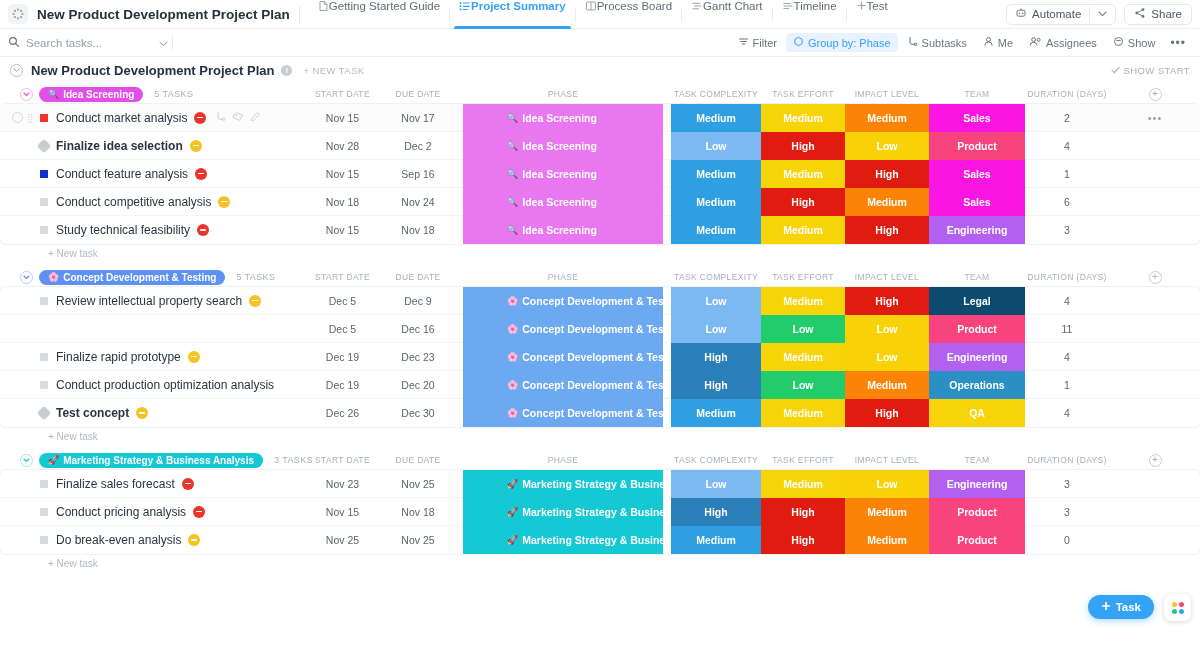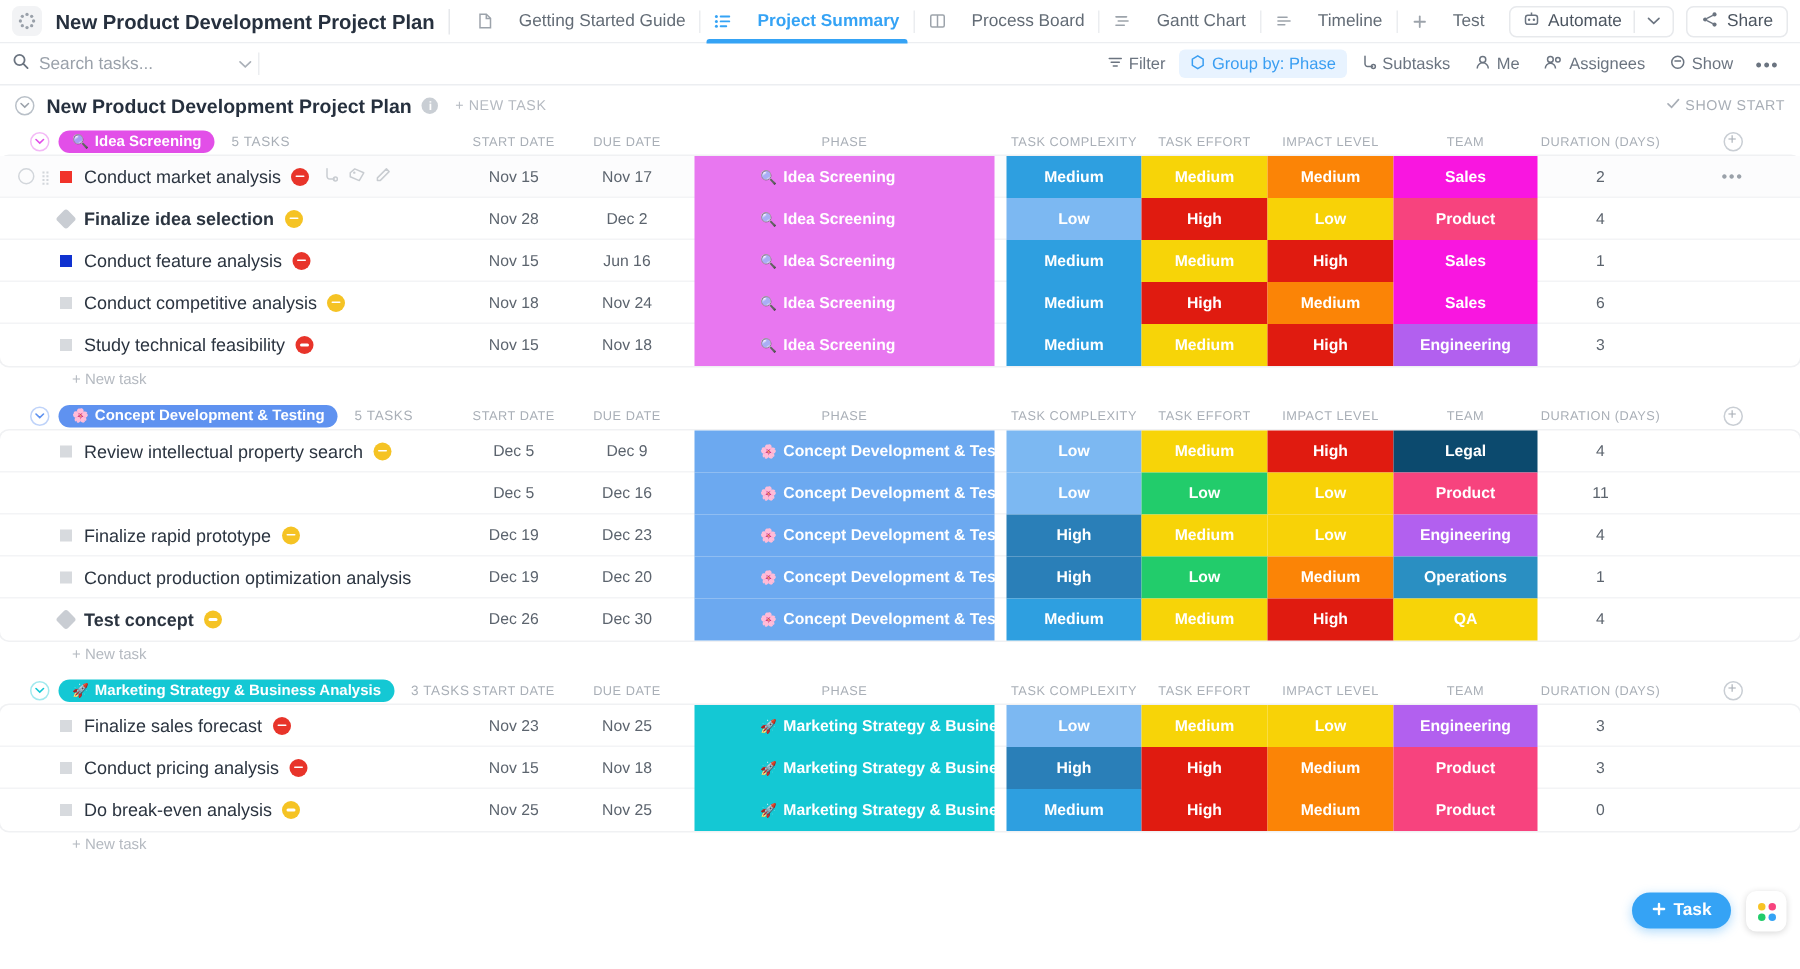--- a/index.html
+++ b/index.html
@@ -21,21 +21,21 @@
   .app-logo {
     width:20px; height:20px; border-radius:5px; background:#f2f3f5;
     display:flex; align-items:center; justify-content:center; flex:0 0 auto;
   }
   .app-title {
     font-size:13.5px; font-weight:bold; color:#26303e; margin-left:9px; white-space:nowrap;
   }
   .tb-divider { width:1px; height:17px; background:#e6e8eb; margin:0 9px; flex:0 0 auto;}
   .tabs { display:flex; align-items:center; height:29px; }
   .tab {
-    display:flex; align-items:center; gap:17px; height:29px; padding:0 9px;
+    display:flex; align-items:flex-start; gap:0; height:29px; padding:0 9px;
     color:#636c76; font-size:11.5px; white-space:nowrap; position:relative; cursor:pointer;
   }
   .tab .ticon { opacity:.75; display:flex; }
   .tab.active { color:#35a3f5; font-weight:bold; }
   .tab.active .ticon { opacity:1; }
   .tab.active:after {
     content:""; position:absolute; left:4px; right:4px; bottom:0; height:2.5px;
     background:#35a3f5; border-radius:2px 2px 0 0;
   }
   .tab-sep { width:1px; height:15px; background:#ebedf0; }
@@ -524,21 +524,21 @@
               </span>
               <span class="tname">Conduct feature analysis</span>
               <span class="statusdot red">
                 <span class="bar"></span>
               </span>
             </div>
             <div class="cell" style="left:300px;width:85px">
               <span class="date">Nov 15</span>
             </div>
             <div class="cell" style="left:378px;width:80px">
-              <span class="date">Jun 16</span>
+              <span class="date">Sep 16</span>
             </div>
             <div class="cell" style="left:463px;width:200px">
               <span class="pill phase" style="background:#e877f0">
                 <span style="font-size:9px">🔍</span>
                 <span>Idea Screening</span>
               </span>
             </div>
             <div class="cell" style="left:671px;width:90px">
               <span class="pill" style="background:#2e9fe0">Medium</span>
             </div>

